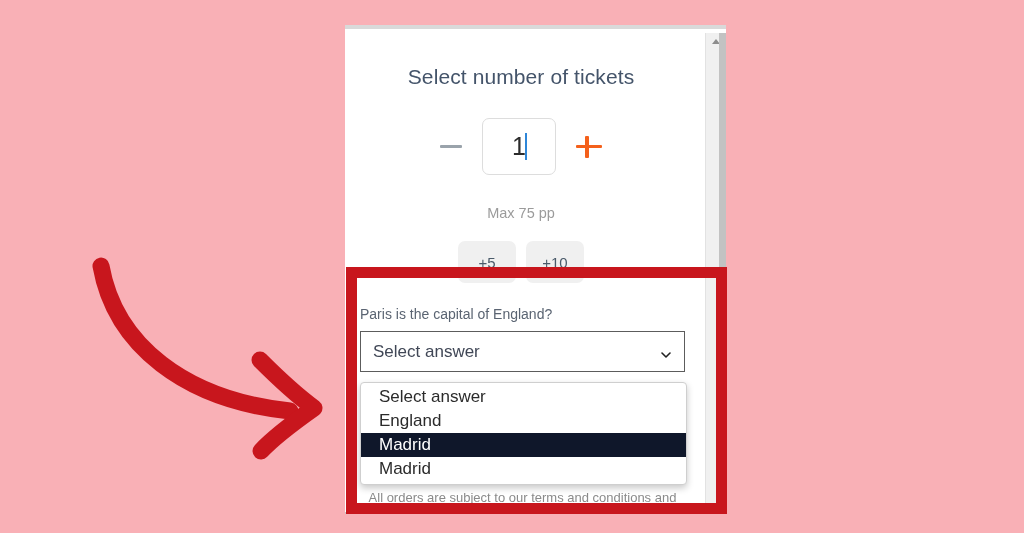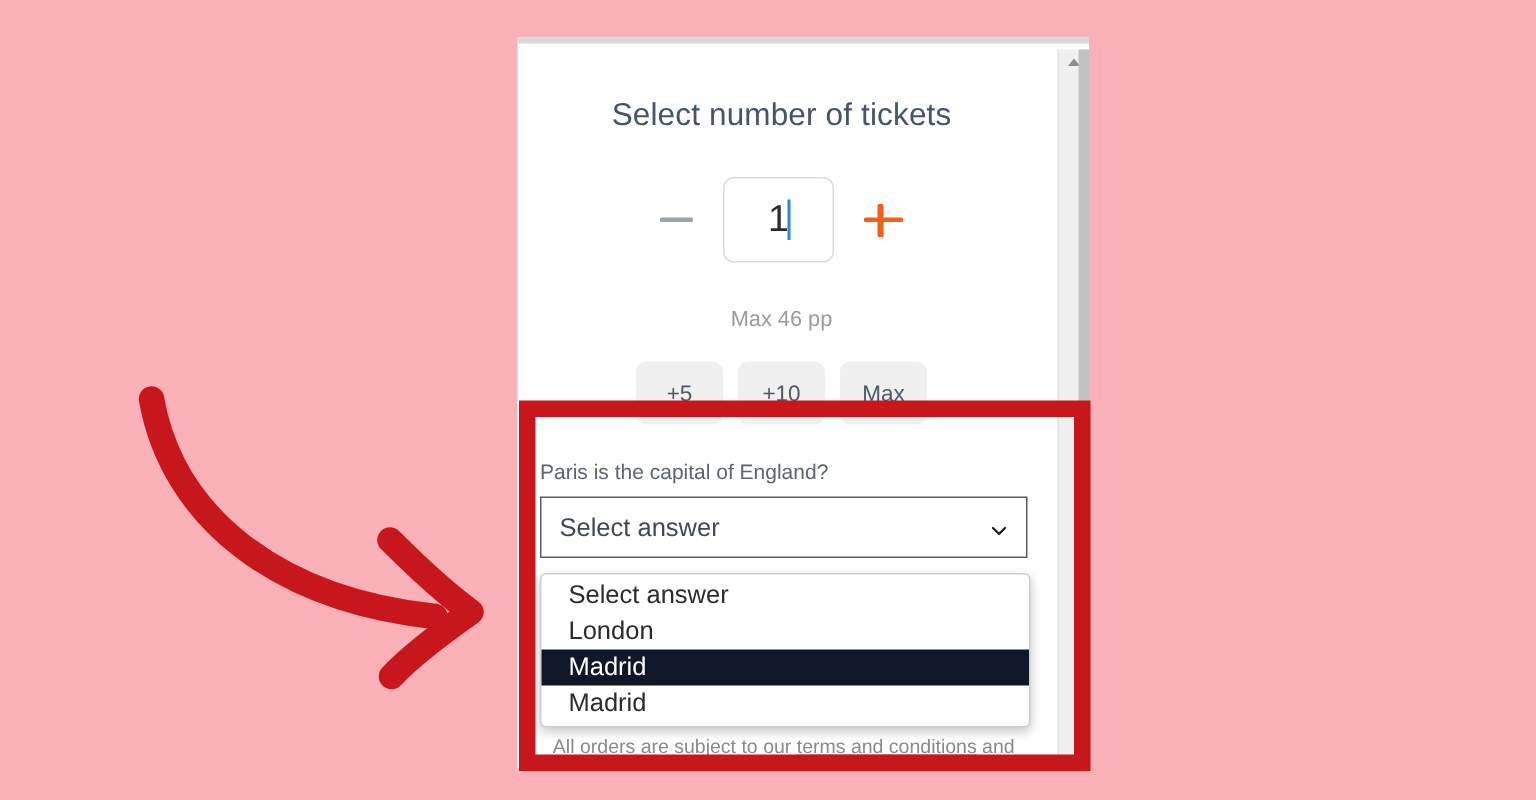--- a/index.html
+++ b/index.html
@@ -345,26 +345,25 @@
       <button class="minus-btn">
         <span class="minus-bar"></span>
       </button>
       <div class="qty-box">
         <span class="qty-val">1</span>
         <span class="qty-caret"></span>
       </div>
       <button class="plus-btn"></button>
     </div>
 
-    <div class="max-note">Max 46 pp</div>
+    <div class="max-note">Max 75 pp</div>
 
     <div class="quick-row">
       <button class="quick-btn">+5</button>
       <button class="quick-btn">+10</button>
-      <button class="quick-btn">Max</button>
     </div>
 
     <div class="question-block">
       <div class="question-label">Paris is the capital of England?</div>
       <div class="select-display">
         <span class="select-value">Select answer</span>
         <span class="chev">
           <svg width="10" height="10" viewBox="0 0 10 10">
               <path d="M1 3 L5 7 L9 3" stroke="#222" stroke-width="1.6" fill="none" stroke-linecap="round" stroke-linejoin="round"></path>
             </svg>
@@ -374,21 +373,21 @@
 
     <div class="ghost-orange"></div>
 
     <div class="legal">
       <span>All orders are subject to our </span><span class="lnk">terms and conditions</span><span> and</span>
       <span class="lnk">privacy policy</span><span>. For free postal entry route </span><span class="lnk">see here</span><span>.</span>
     </div>
 
     <div class="dropdown-list">
       <div class="dd-option">Select answer</div>
-      <div class="dd-option">London</div>
+      <div class="dd-option">England</div>
       <div class="dd-option selected">Madrid</div>
       <div class="dd-option">Madrid</div>
     </div>
 
   </div>
 
   <div class="scroll-track">
     <div class="scroll-btn up">
       <span class="tri up"></span>
     </div>

